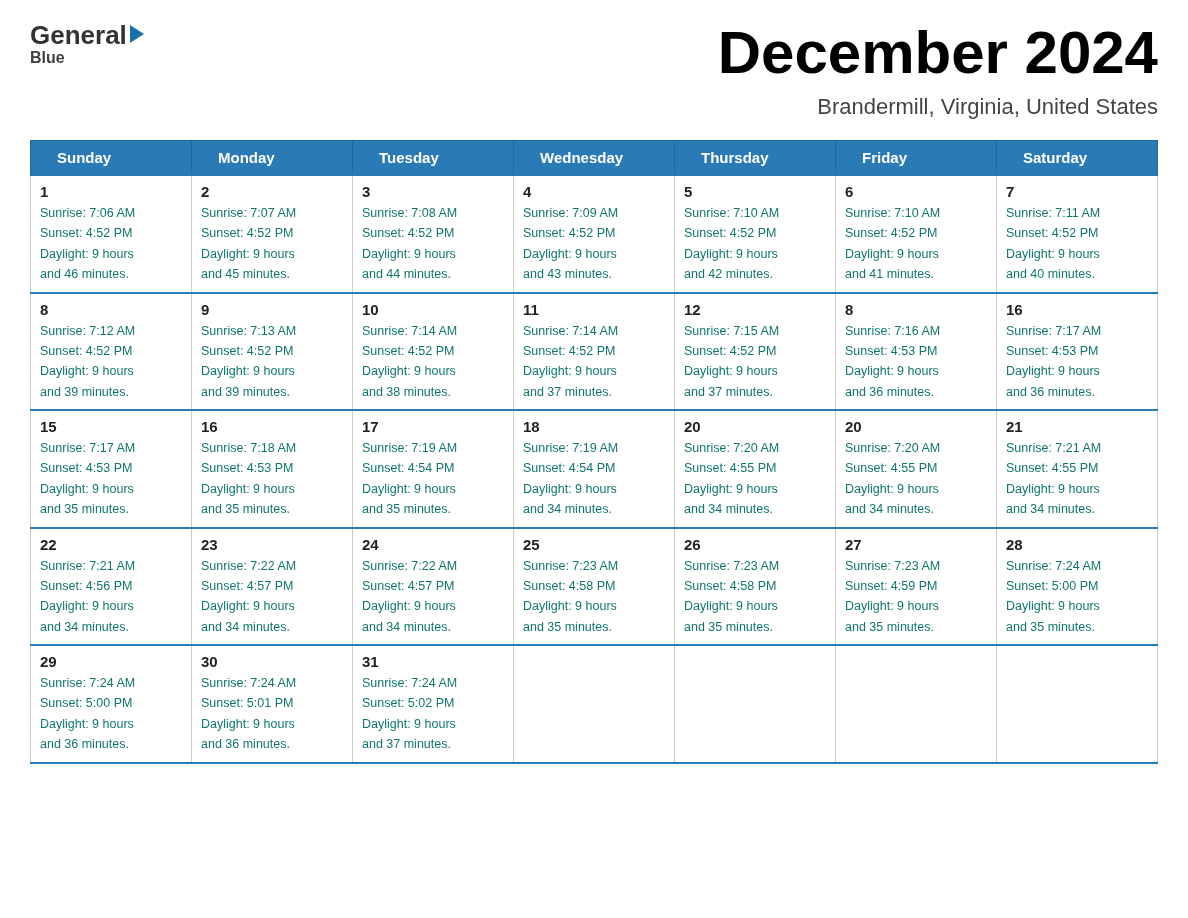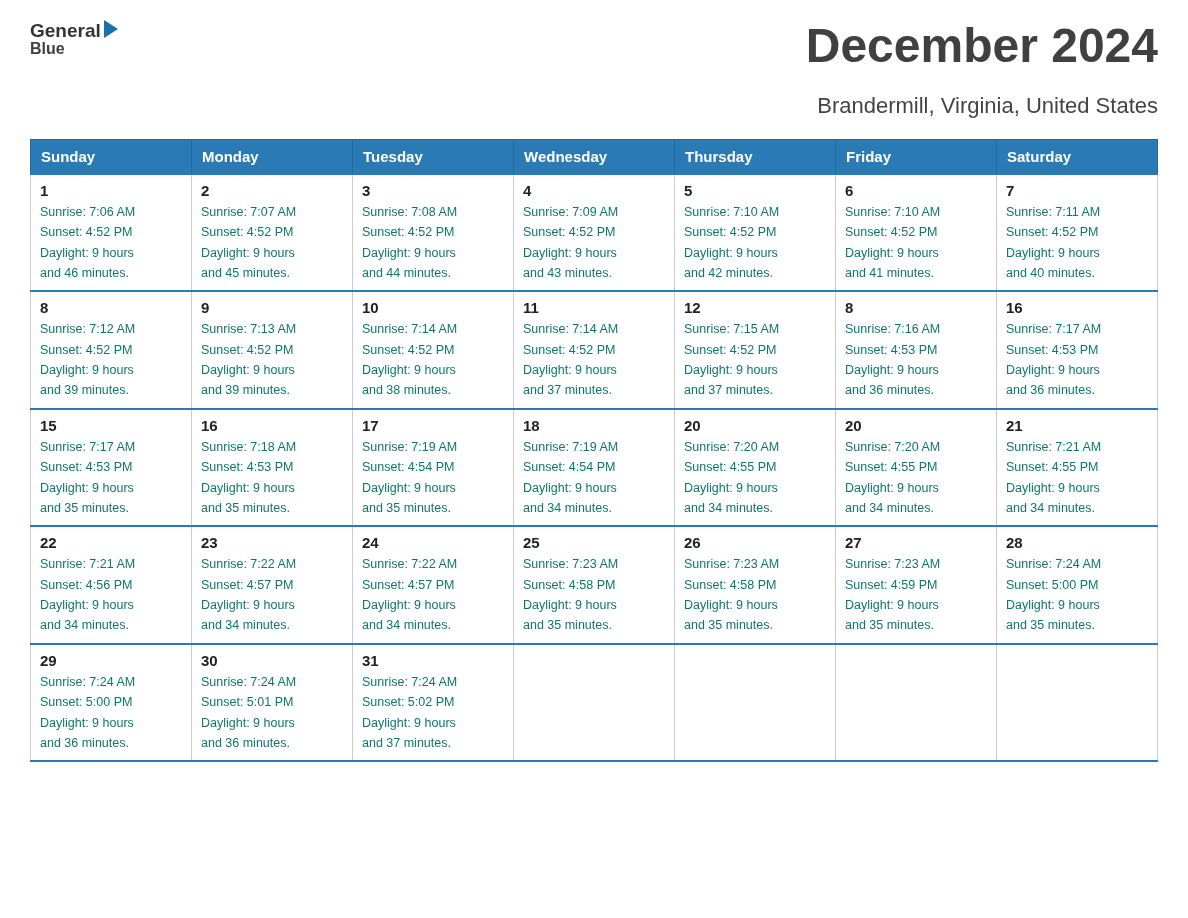--- a/index.html
+++ b/index.html
@@ -13,42 +13,42 @@
     .header {
       display: flex;
       justify-content: space-between;
       align-items: flex-start;
       margin-bottom: 20px;
     }
     .title-block {
       text-align: right;
     }
     .title-block h1 {
-      font-size: 48px;
+      font-size: 60px;
       font-weight: 700;
-      color: #404040;
+      color: #000000;
       line-height: 1.1;
     }
     .title-block h2 {
       font-size: 22px;
       font-weight: 400;
       color: #444;
-      margin-top: 20px;
+      margin-top: 8px;
     }
     .calendar {
       width: 100%;
       border-collapse: collapse;
       border: 1px solid #aaa;
     }
     .calendar th {
       background: #2a7ab5;
       color: #fff;
       font-size: 15px;
       font-weight: 600;
-      padding: 8px 10px;
+      padding: 8px 26px;
       text-align: left;
       border: 1px solid #1e6a9f;
     }
     .calendar td {
       vertical-align: top;
       border: 1px solid #ccc;
       padding: 7px 9px;
       width: 14.28%;
       min-height: 100px;
     }
@@ -69,21 +69,21 @@
     }
     .empty-cell {
       background: #fff;
     }
     .logo-wrapper {
       display: flex;
       flex-direction: column;
       align-items: flex-start;
     }
     .logo-line1 {
-      font-size: 19px;
+      font-size: 26px;
       font-weight: bold;
       color: #333;
       display: flex;
       align-items: center;
     }
     .logo-line2 {
       font-size: 16px;
       font-weight: bold;
       color: #404040;
       margin-top: -2px;

